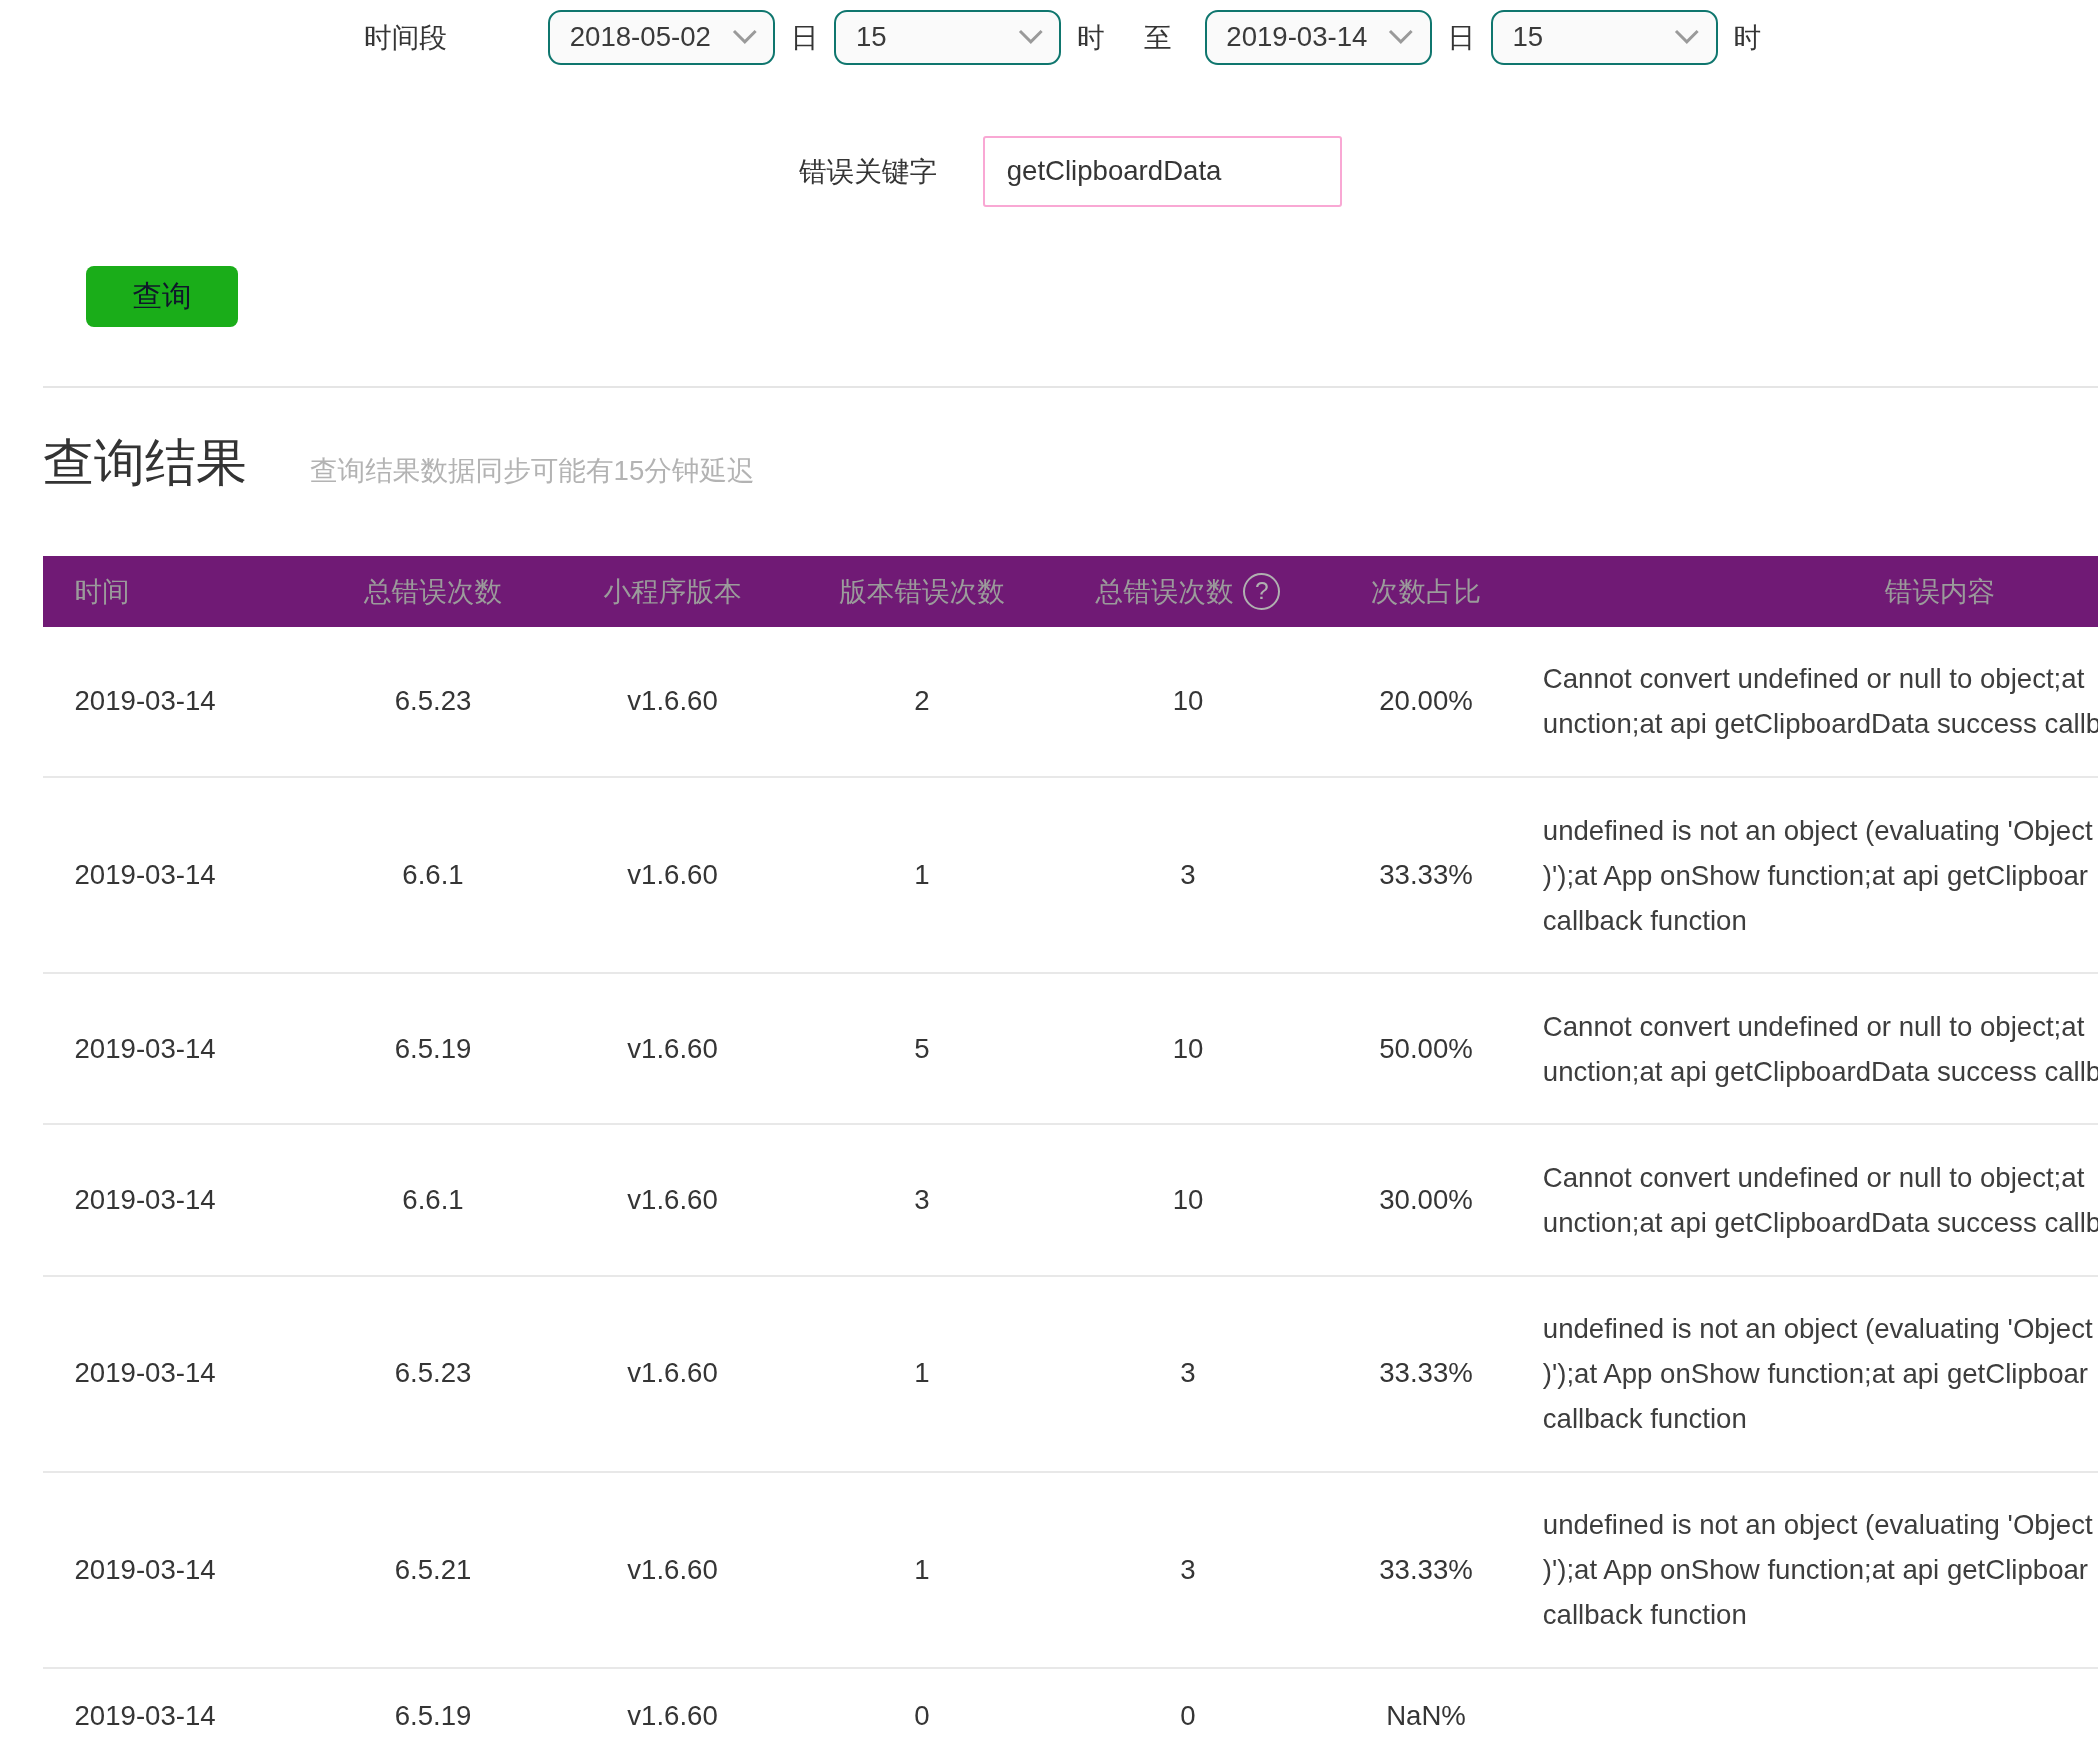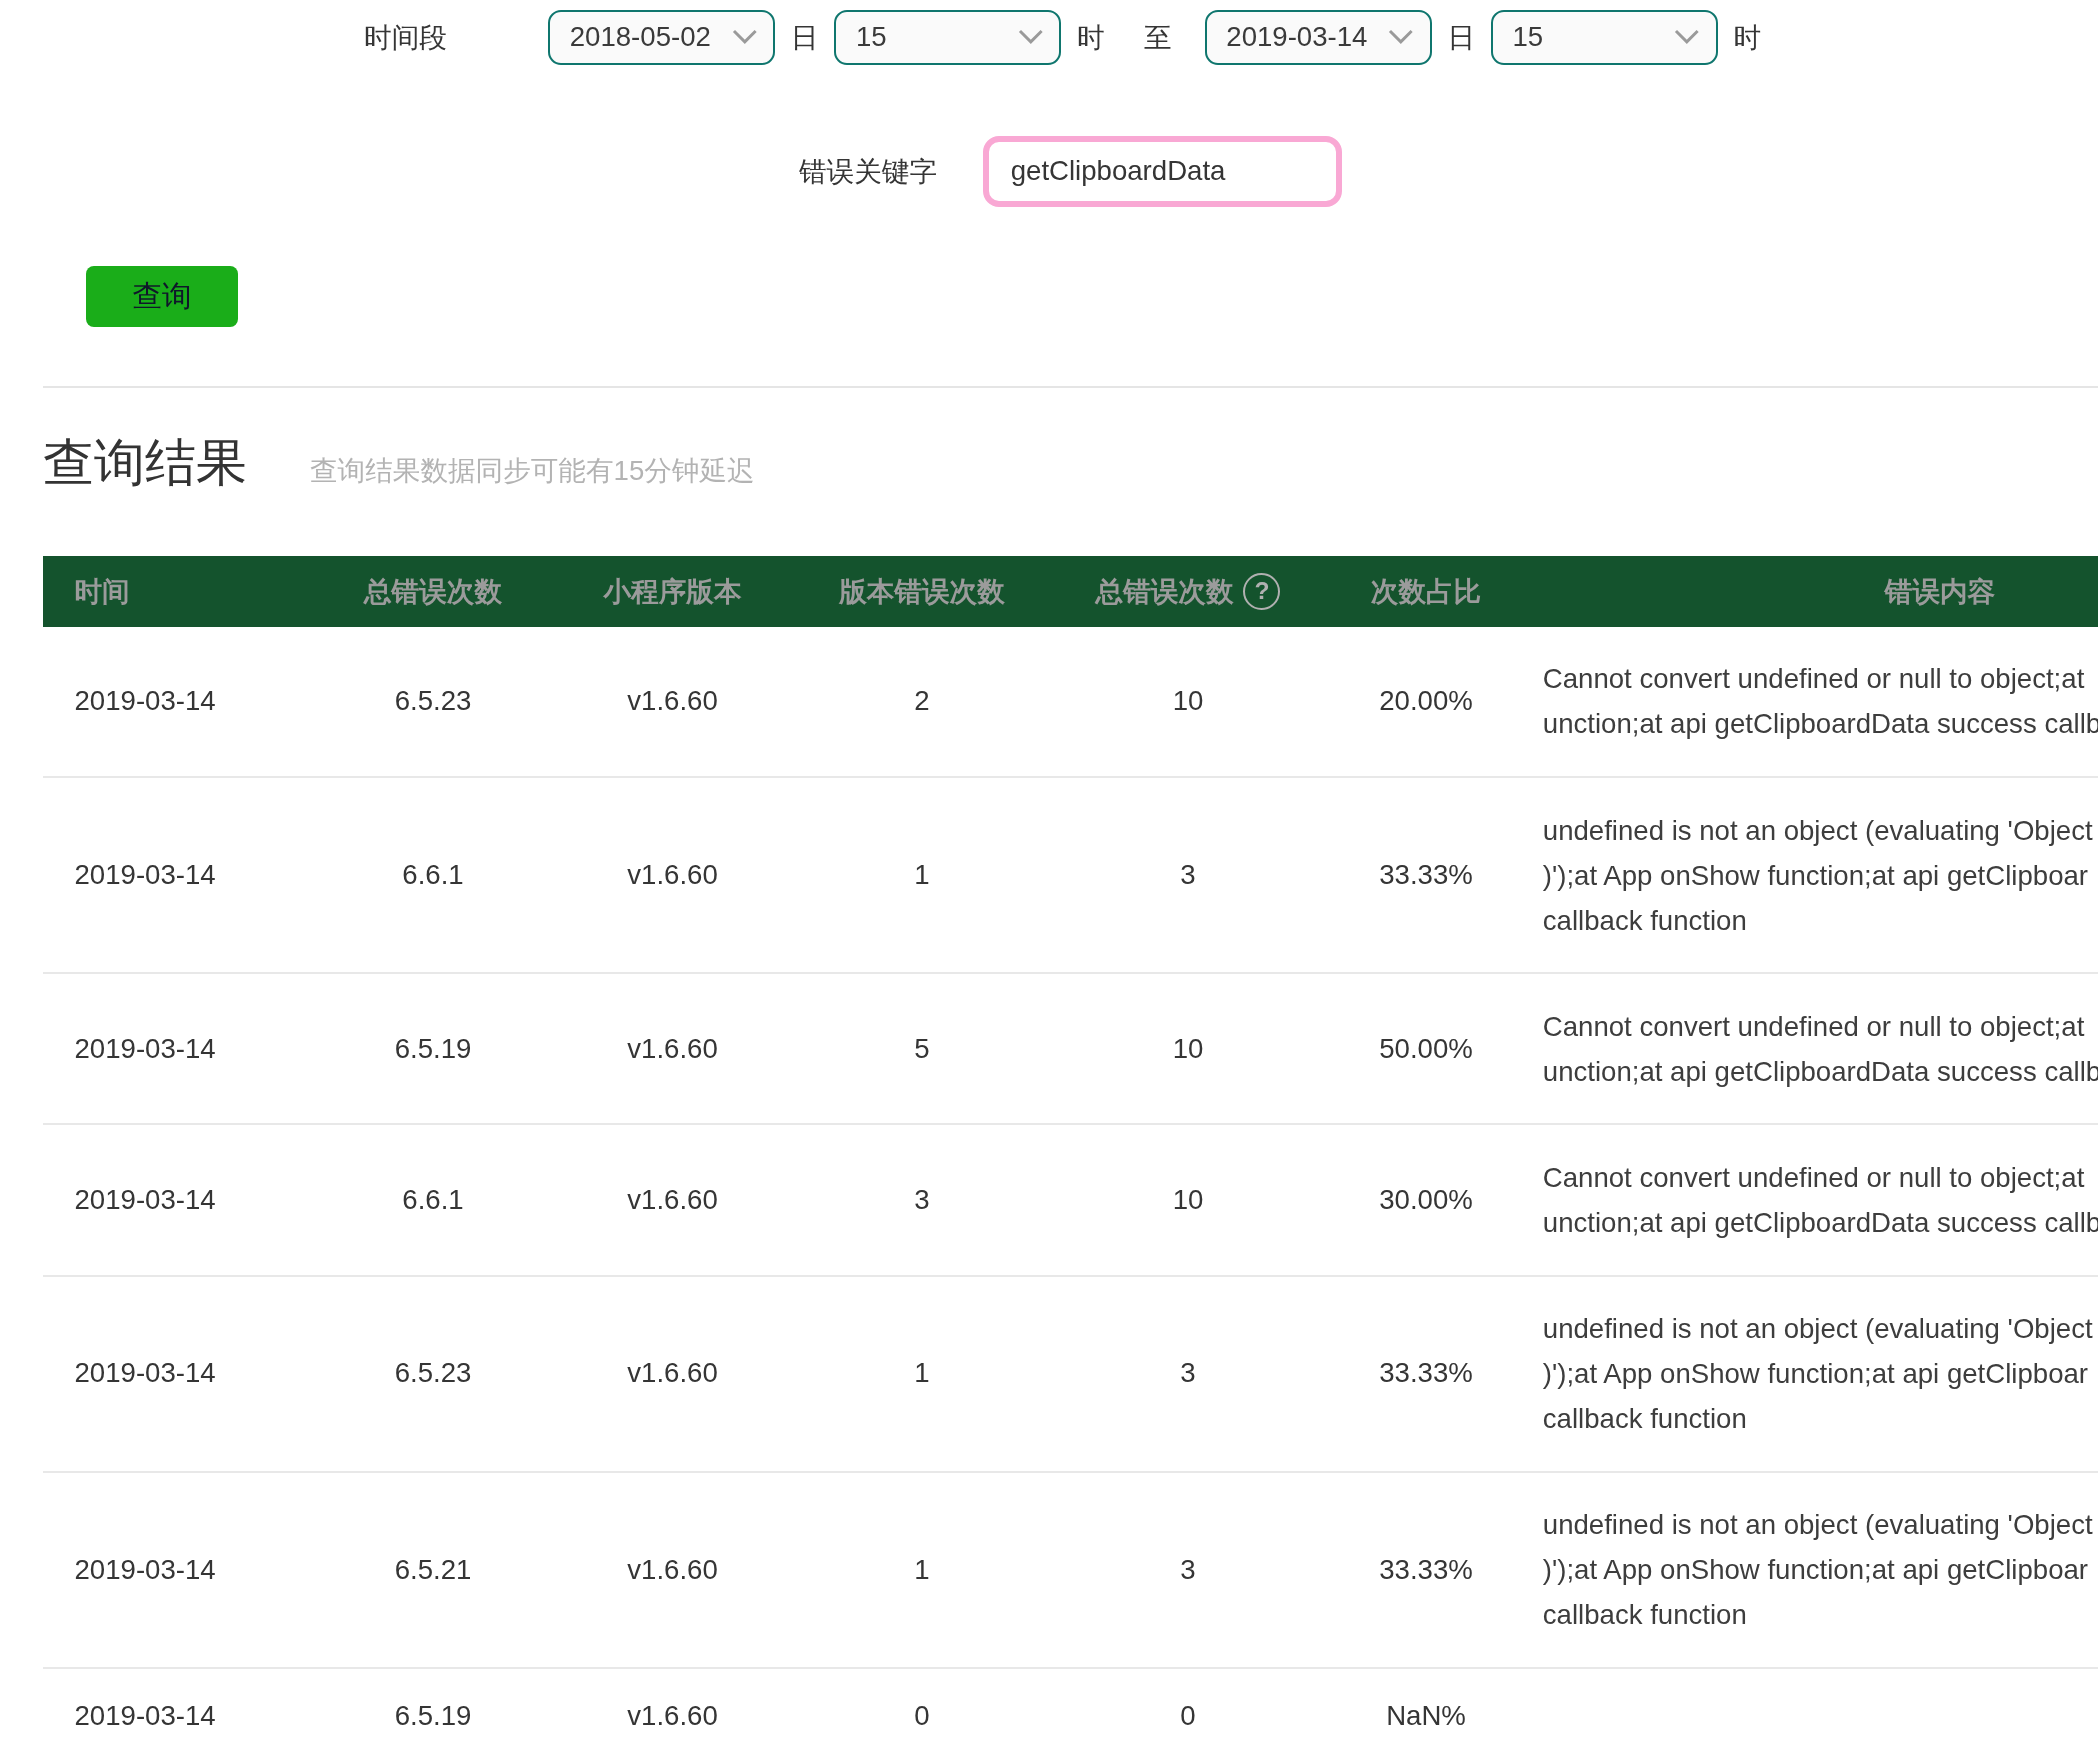--- a/index.html
+++ b/index.html
@@ -11,38 +11,38 @@
   .form-row { display:flex; align-items:center;justify-content:center; }
   .form-row.r1 { margin-top:9.9px; }
   .form-row.r2 { margin-top:71px; }
   .form-label { width:184px; flex-shrink:0; font-size:27.6px; color:#353535; }
   .select { width:227px; height:55px; background:#fafafa; border:2px solid #0f766e;
     border-radius:13px; display:flex; align-items:center; justify-content:space-between;
     padding:0 15.8px 0 19.7px; font-size:27.6px; color:#3a3a3a; cursor:pointer; }
   .chev { display:flex; align-items:center; }
   .unit { font-size:27.6px; margin:0 15.8px; }
   .unit.to { margin:0 33px 0 23.6px; }
-  .text-input { width:359px; height:71px; border:6px solid #f9a8d4; border-radius:16px;
+  .text-input { width:359px; height:71px; border:2px solid #f9a8d4; border-radius:3px;
     background:#fff; font-size:27.6px; color:#353535; padding:0 21.7px;
     font-family:"Liberation Sans", sans-serif; outline:none; }
   .submit-btn { display:block; margin:59px 0 0 43px; width:152px; height:61px;
     background:#1aad19; color:#0f172a; font-size:29.6px; border:none; border-radius:7.9px;
     cursor:pointer; font-family:"Liberation Sans", sans-serif; }
 
   .divider { margin:59px 0 0 43px; border-top:2px solid #e5e5e5; }
 
   
   .results { padding-left:43px; margin-top:51px; }
   .results-head { display:flex; align-items:baseline; }
   .results-title { font-size:51px; font-weight:400; color:#333333; line-height:47px; }
   .results-subtitle { font-size:27.6px; color:#b3b3b3; margin-left:63px; }
 
   table { border-collapse:collapse; table-layout:fixed; width:2306px; margin-top:67px; }
-  thead th { height:71px; background:#14532d; color:#9b9b9b; font-size:27.6px;
-    font-weight:700; text-align:center; vertical-align:middle; }
+  thead th { height:71px; background:#701a75; color:#9b9b9b; font-size:27.6px;
+    font-weight:400; text-align:center; vertical-align:middle; }
   thead th.c-date { text-align:left; padding-left:31.5px; }
   tbody td { font-size:27.6px; color:#353535; text-align:center; vertical-align:middle;
     padding:29.6px 0; height:89px; line-height:1.25; }
   tbody td.c-date { text-align:left; padding-left:31.5px; }
   tbody td.c-error { text-align:left; padding-left:11.8px; padding-right:19.7px; }
   tbody tr + tr { border-top:2px solid #e8e8e8; }
   .err-line { white-space:nowrap; line-height:45px; color:#3d3d3d; }
   .help { display:inline-flex; align-items:center; justify-content:center;
     width:37px; height:37px; border:2px solid #b0b0b0; border-radius:50%;
     color:#b0b0b0; font-size:24.6px; margin-left:9.9px; vertical-align:middle; cursor:pointer; }

